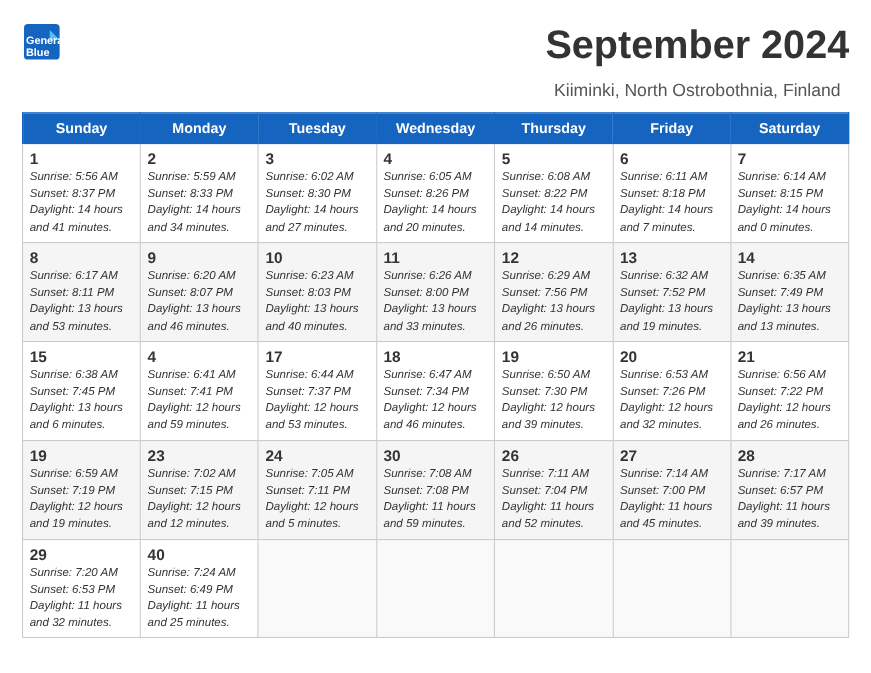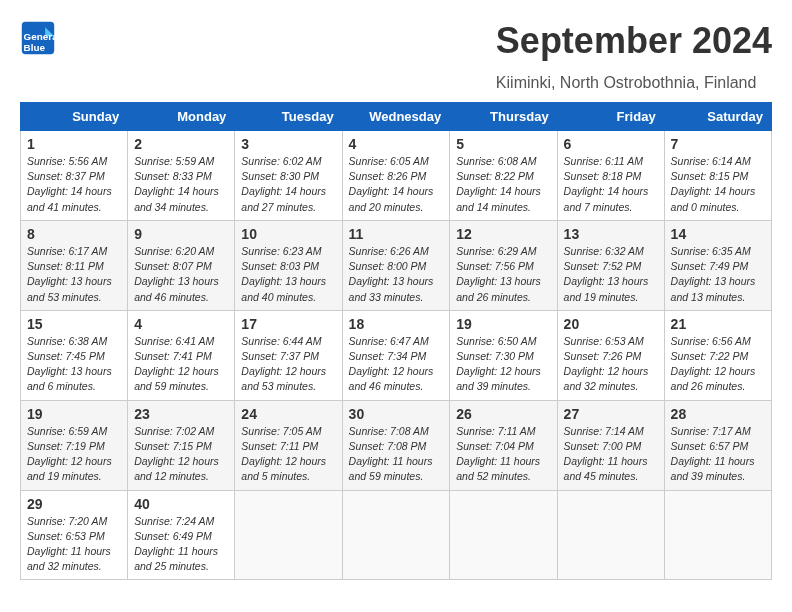--- a/index.html
+++ b/index.html
@@ -19,41 +19,41 @@
     .logo {
       display: flex;
       align-items: center;
       gap: 4px;
     }
     .logo-icon {
       width: 36px;
       height: 36px;
     }
     .title-area {
-      text-align: left;
+      text-align: center;
     }
     .month-title {
       font-size: 36px;
       font-weight: bold;
       color: #333;
     }
     .location-title {
       font-size: 16px;
       color: #555;
       margin-top: 12px;
     }
     .calendar-table {
       width: 100%;
       border-collapse: collapse;
       font-size: 11px;
     }
     .calendar-table th {
       background-color: #1565c0;
       color: #fff;
-      text-align: right;
+      text-align: center;
       padding: 6px 8px;
       font-size: 13px;
       font-weight: bold;
       border: 1px solid #1565c0;
     }
     .calendar-table td {
       vertical-align: top;
       padding: 5px 6px;
       border: 1px solid #ccc;
       width: 108px;

